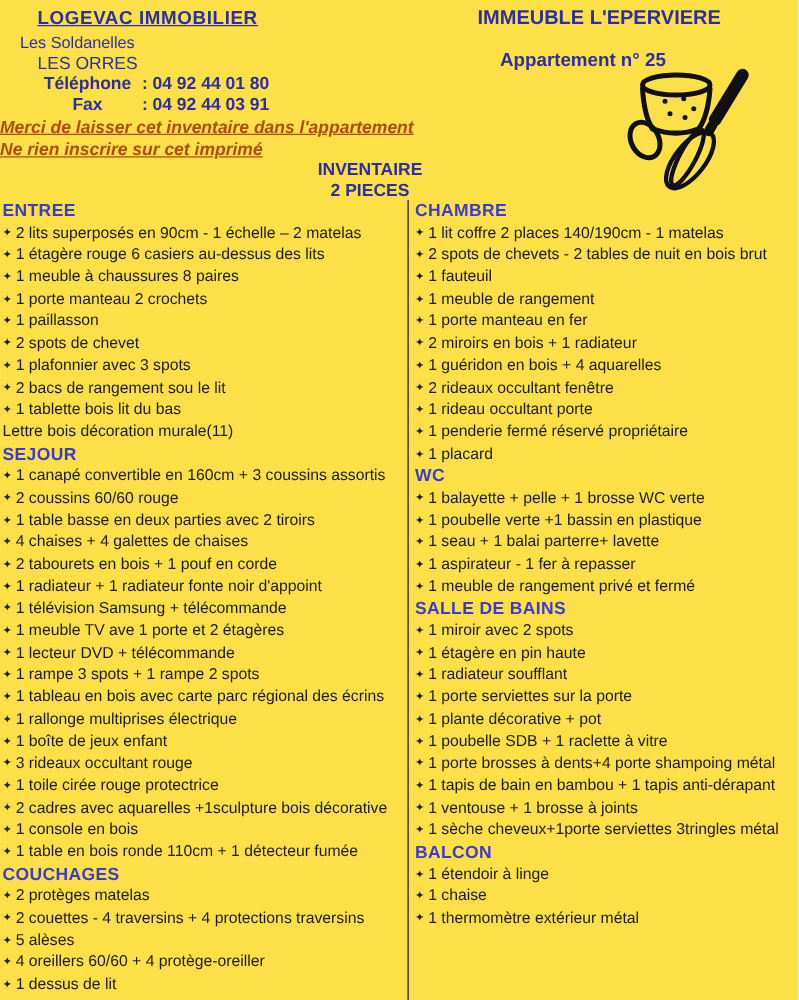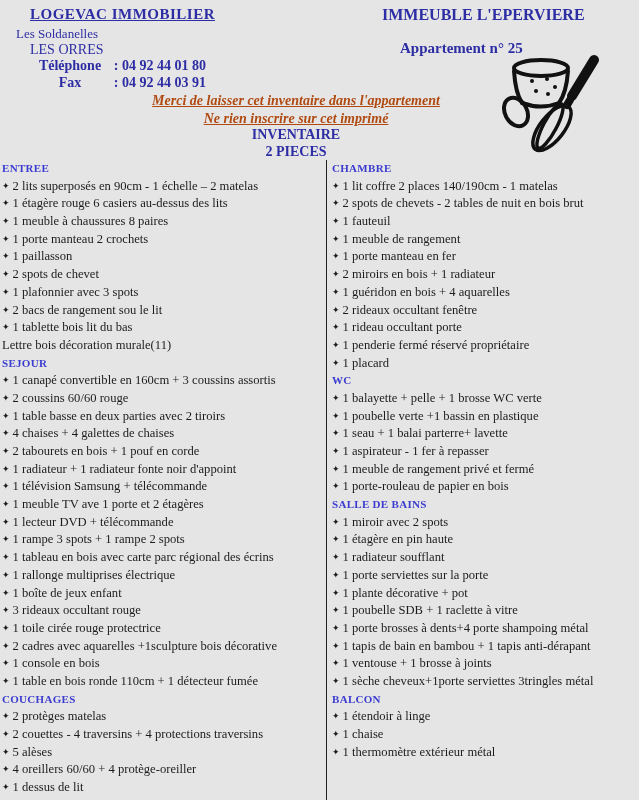--- a/index.html
+++ b/index.html
@@ -1,21 +1,21 @@
 <!DOCTYPE html>
 <html><head>
 <meta charset="utf-8">
 <style>
   * { margin:0; padding:0; box-sizing:border-box; }
   html,body { background:#ffffff; }
   .page {
     position:relative;
     width:639px; height:800px;
-    background:#e5e5e5;
-    font-family:Liberation Serif, serif;
+    background:#fde047;
+    font-family:Liberation Sans, sans-serif;
     color:var(--body-text,#1c1c1c);
     overflow:hidden;
   }
   
   .header { position:absolute; top:0; left:0; width:639px; height:160px; }
   .company-name {
     position:absolute; top:6px; left:30px;
     font-size:15px; font-weight:bold; text-decoration:underline;
     color:var(--heading-blue,#2d2da4); letter-spacing:.5px;
   }
@@ -31,38 +31,38 @@
   .contact-colon { display:inline-block; width:12px; }
   .building {
     position:absolute; top:6px; left:382px;
     font-size:16px; font-weight:bold; color:var(--heading-blue,#2d2da4);
   }
   .apartment {
     position:absolute; top:40px; left:400px;
     font-size:15px; font-weight:bold; color:var(--heading-blue,#2d2da4);
   }
   .notice {
-    position:absolute; left:0; width:592px; text-align:center;
+    position:absolute; left:0; width:592px; 
     font-size:14px; font-weight:bold; font-style:italic;
     text-decoration:underline; color:var(--notice-red,#b04a10);
   }
   .notice1 { top:93px; } .notice2 { top:111px; }
   .doc-title, .doc-subtitle {
     position:absolute; left:0; width:592px; text-align:center;
     font-size:14px; font-weight:bold; color:var(--heading-blue,#2d2da4);
   }
   .doc-title { top:127px; } .doc-subtitle { top:144px; }
   .illustration { position:absolute; top:52px; left:492px; width:136px; height:110px; }
   
   .columns { position:absolute; top:160px; left:0; width:639px; height:640px; display:flex; }
   .col { height:640px; overflow:hidden; }
   .col-left { width:327px; border-right:1.5px solid #222; padding-left:2px; }
   .col-right { width:312px; padding-left:5px; }
   .section-header {
-    font-size:11px; font-weight:bold; color:var(--section-blue,#3b3bd0);
+    font-size:14px; font-weight:bold; color:var(--section-blue,#3b3bd0);
     height:17.7px; line-height:17.7px; letter-spacing:.3px; white-space:nowrap;
   }
   .item {
     height:17.7px; line-height:17.7px; font-size:12.6px;
     color:var(--body-text,#1c1c1c); white-space:nowrap;
   }
   .bullet { font-size:9px; margin-right:3px; vertical-align:1px; color:var(--body-text,#1c1c1c); }
   .bullet.hidden { visibility:hidden; margin-right:0; width:0; display:inline-block; }
 </style>
 </head>
@@ -170,21 +170,20 @@
         <div class="item"><span class="bullet">✦</span><span>2 rideaux occultant fenêtre</span></div>
         <div class="item"><span class="bullet">✦</span><span>1 rideau occultant porte</span></div>
         <div class="item"><span class="bullet">✦</span><span>1 penderie fermé réservé propriétaire</span></div>
         <div class="item"><span class="bullet">✦</span><span>1 placard</span></div>
         <div class="section-header">WC</div>
         <div class="item"><span class="bullet">✦</span><span>1 balayette + pelle + 1 brosse WC verte</span></div>
         <div class="item"><span class="bullet">✦</span><span>1 poubelle verte +1 bassin en plastique</span></div>
         <div class="item"><span class="bullet">✦</span><span>1 seau + 1 balai parterre+ lavette</span></div>
         <div class="item"><span class="bullet">✦</span><span>1 aspirateur - 1 fer à repasser</span></div>
         <div class="item"><span class="bullet">✦</span><span>1 meuble de rangement privé et fermé</span></div>
-        <div class="item"><span class="bullet">✦</span><span>1 porte-rouleau de papier en bois</span></div>
         <div class="section-header">SALLE DE BAINS</div>
         <div class="item"><span class="bullet">✦</span><span>1 miroir avec 2 spots</span></div>
         <div class="item"><span class="bullet">✦</span><span>1 étagère en pin haute</span></div>
         <div class="item"><span class="bullet">✦</span><span>1 radiateur soufflant</span></div>
         <div class="item"><span class="bullet">✦</span><span>1 porte serviettes sur la porte</span></div>
         <div class="item"><span class="bullet">✦</span><span>1 plante décorative + pot</span></div>
         <div class="item"><span class="bullet">✦</span><span>1 poubelle SDB + 1 raclette à vitre</span></div>
         <div class="item"><span class="bullet">✦</span><span>1 porte brosses à dents+4 porte shampoing métal</span></div>
         <div class="item"><span class="bullet">✦</span><span>1 tapis de bain en bambou + 1 tapis anti-dérapant</span></div>
         <div class="item"><span class="bullet">✦</span><span>1 ventouse + 1 brosse à joints</span></div>

